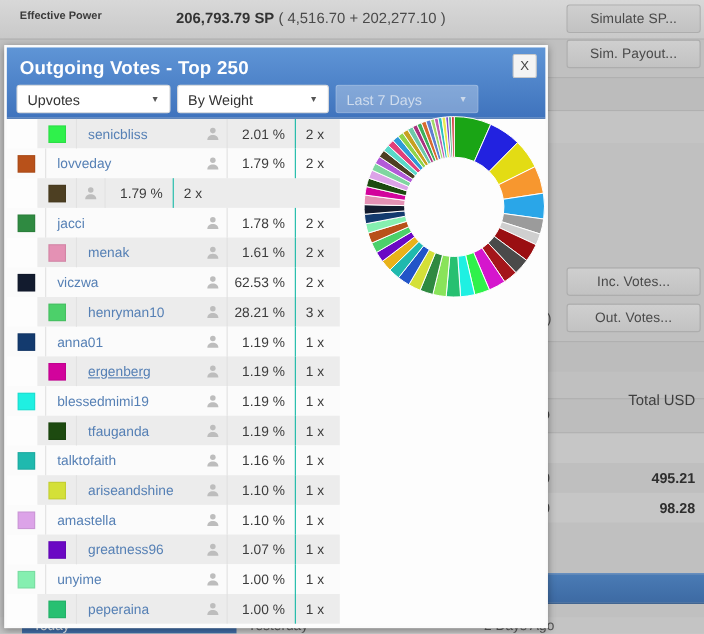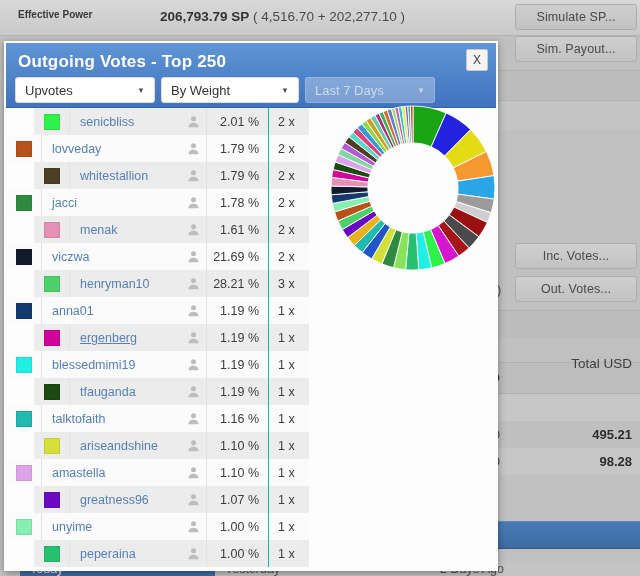--- a/index.html
+++ b/index.html
@@ -249,21 +249,20 @@
               <path d="M1.8 15c0-3.6 2.8-5.6 6.2-5.6s6.2 2 6.2 5.6z" fill="#bdbdbd"></path>
             </svg>
           </div>
           <div class="c-pct">1.79 %</div>
           <div class="c-cnt">2 x</div>
         </div>
         <div class="row odd">
           <div class="c-swatch">
             <span class="swatch" style="background: rgb(77, 63, 34);"></span>
           </div>
-          <div class="c-name">whitestallion</div>
           <div class="c-user">
             <svg class="user-glyph" width="13" height="13" viewBox="0 0 16 16" aria-hidden="true">
               <circle cx="8" cy="4.6" r="3.1" fill="#bdbdbd"></circle>
               <path d="M1.8 15c0-3.6 2.8-5.6 6.2-5.6s6.2 2 6.2 5.6z" fill="#bdbdbd"></path>
             </svg>
           </div>
           <div class="c-pct">1.79 %</div>
           <div class="c-cnt">2 x</div>
         </div>
         <div class="row even">
@@ -298,21 +297,21 @@
           <div class="c-swatch">
             <span class="swatch" style="background: rgb(18, 27, 46);"></span>
           </div>
           <div class="c-name">viczwa</div>
           <div class="c-user">
             <svg class="user-glyph" width="13" height="13" viewBox="0 0 16 16" aria-hidden="true">
               <circle cx="8" cy="4.6" r="3.1" fill="#bdbdbd"></circle>
               <path d="M1.8 15c0-3.6 2.8-5.6 6.2-5.6s6.2 2 6.2 5.6z" fill="#bdbdbd"></path>
             </svg>
           </div>
-          <div class="c-pct">21.69 %</div>
+          <div class="c-pct">62.53 %</div>
           <div class="c-cnt">2 x</div>
         </div>
         <div class="row odd">
           <div class="c-swatch">
             <span class="swatch" style="background: rgb(76, 208, 106);"></span>
           </div>
           <div class="c-name">henryman10</div>
           <div class="c-user">
             <svg class="user-glyph" width="13" height="13" viewBox="0 0 16 16" aria-hidden="true">
               <circle cx="8" cy="4.6" r="3.1" fill="#bdbdbd"></circle>

